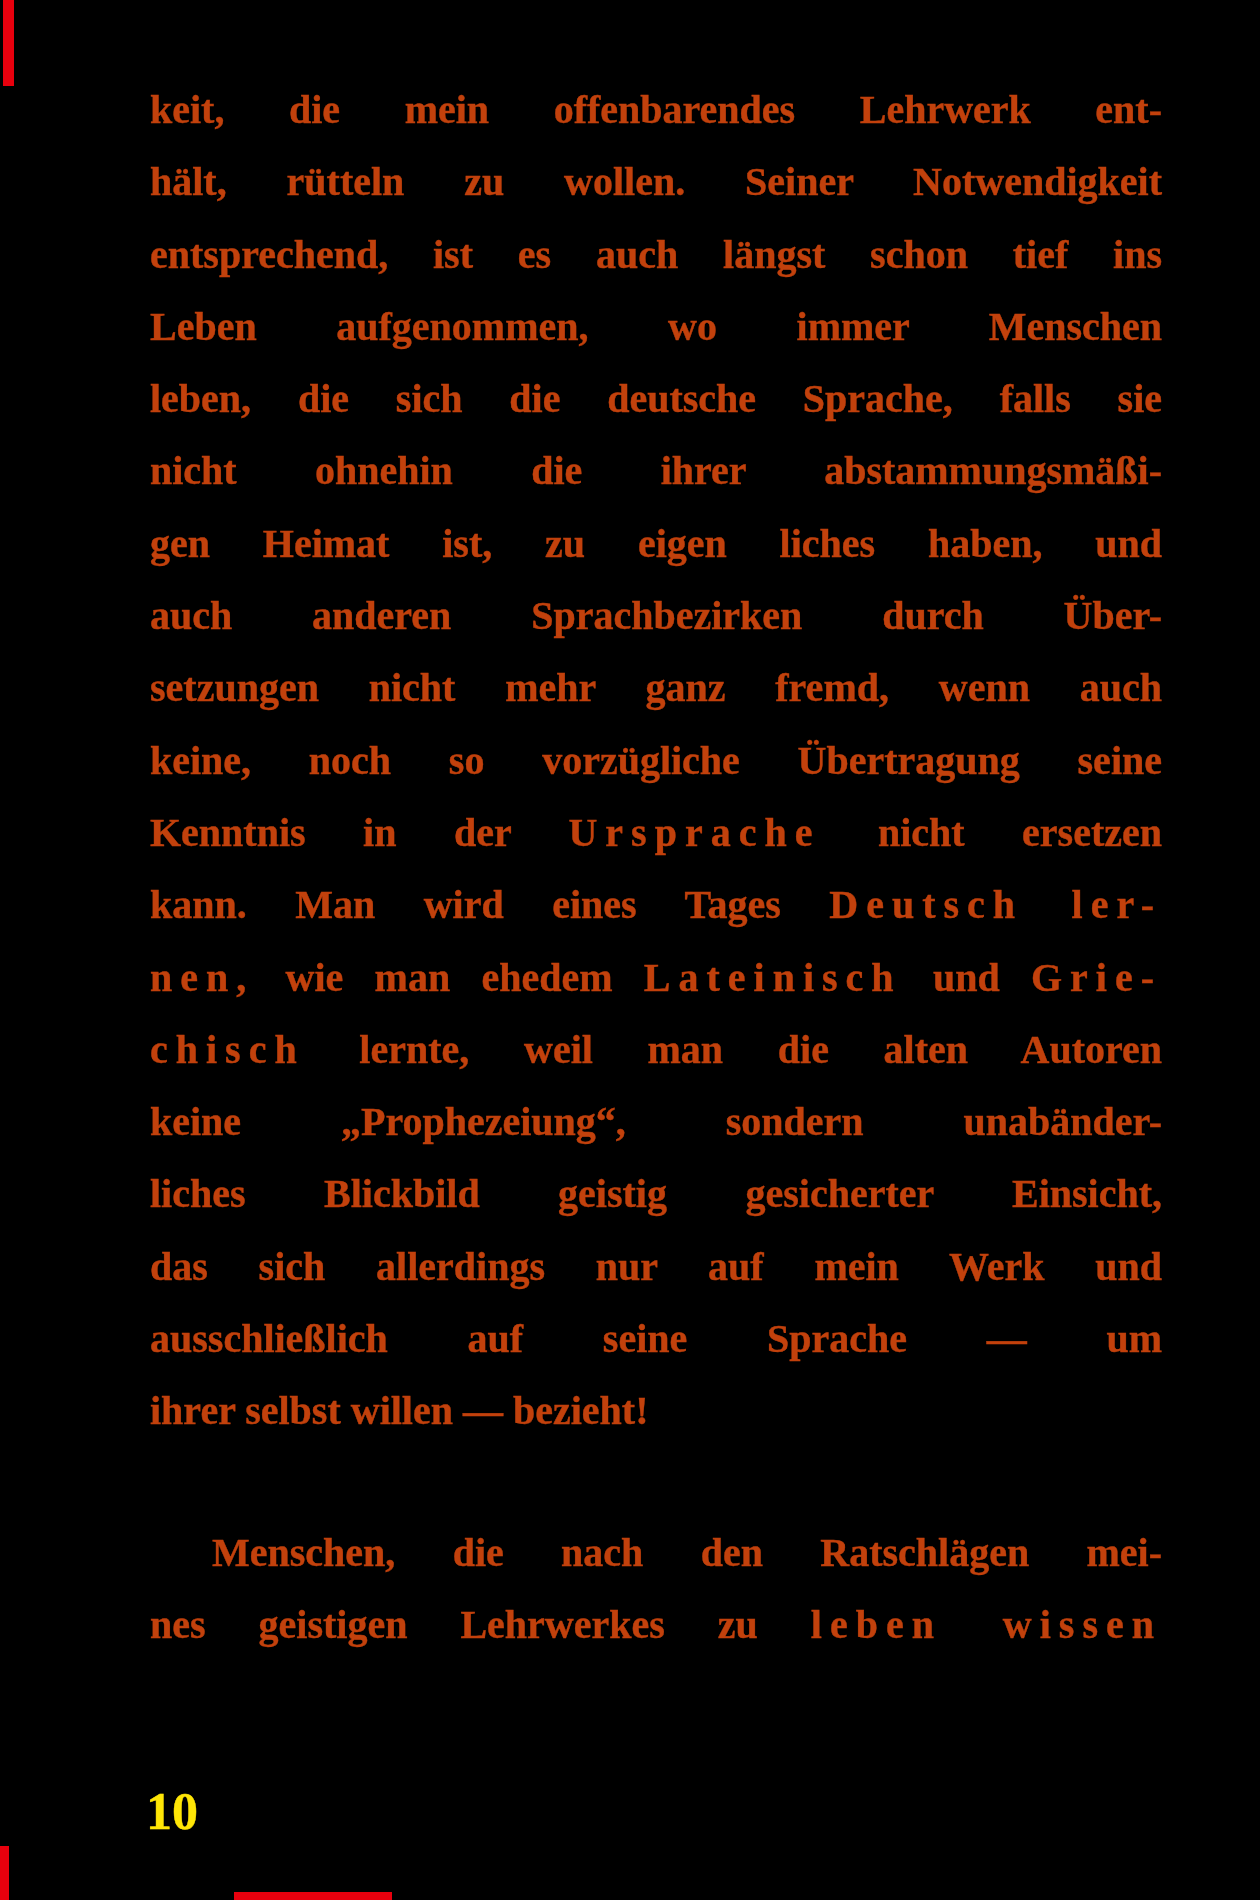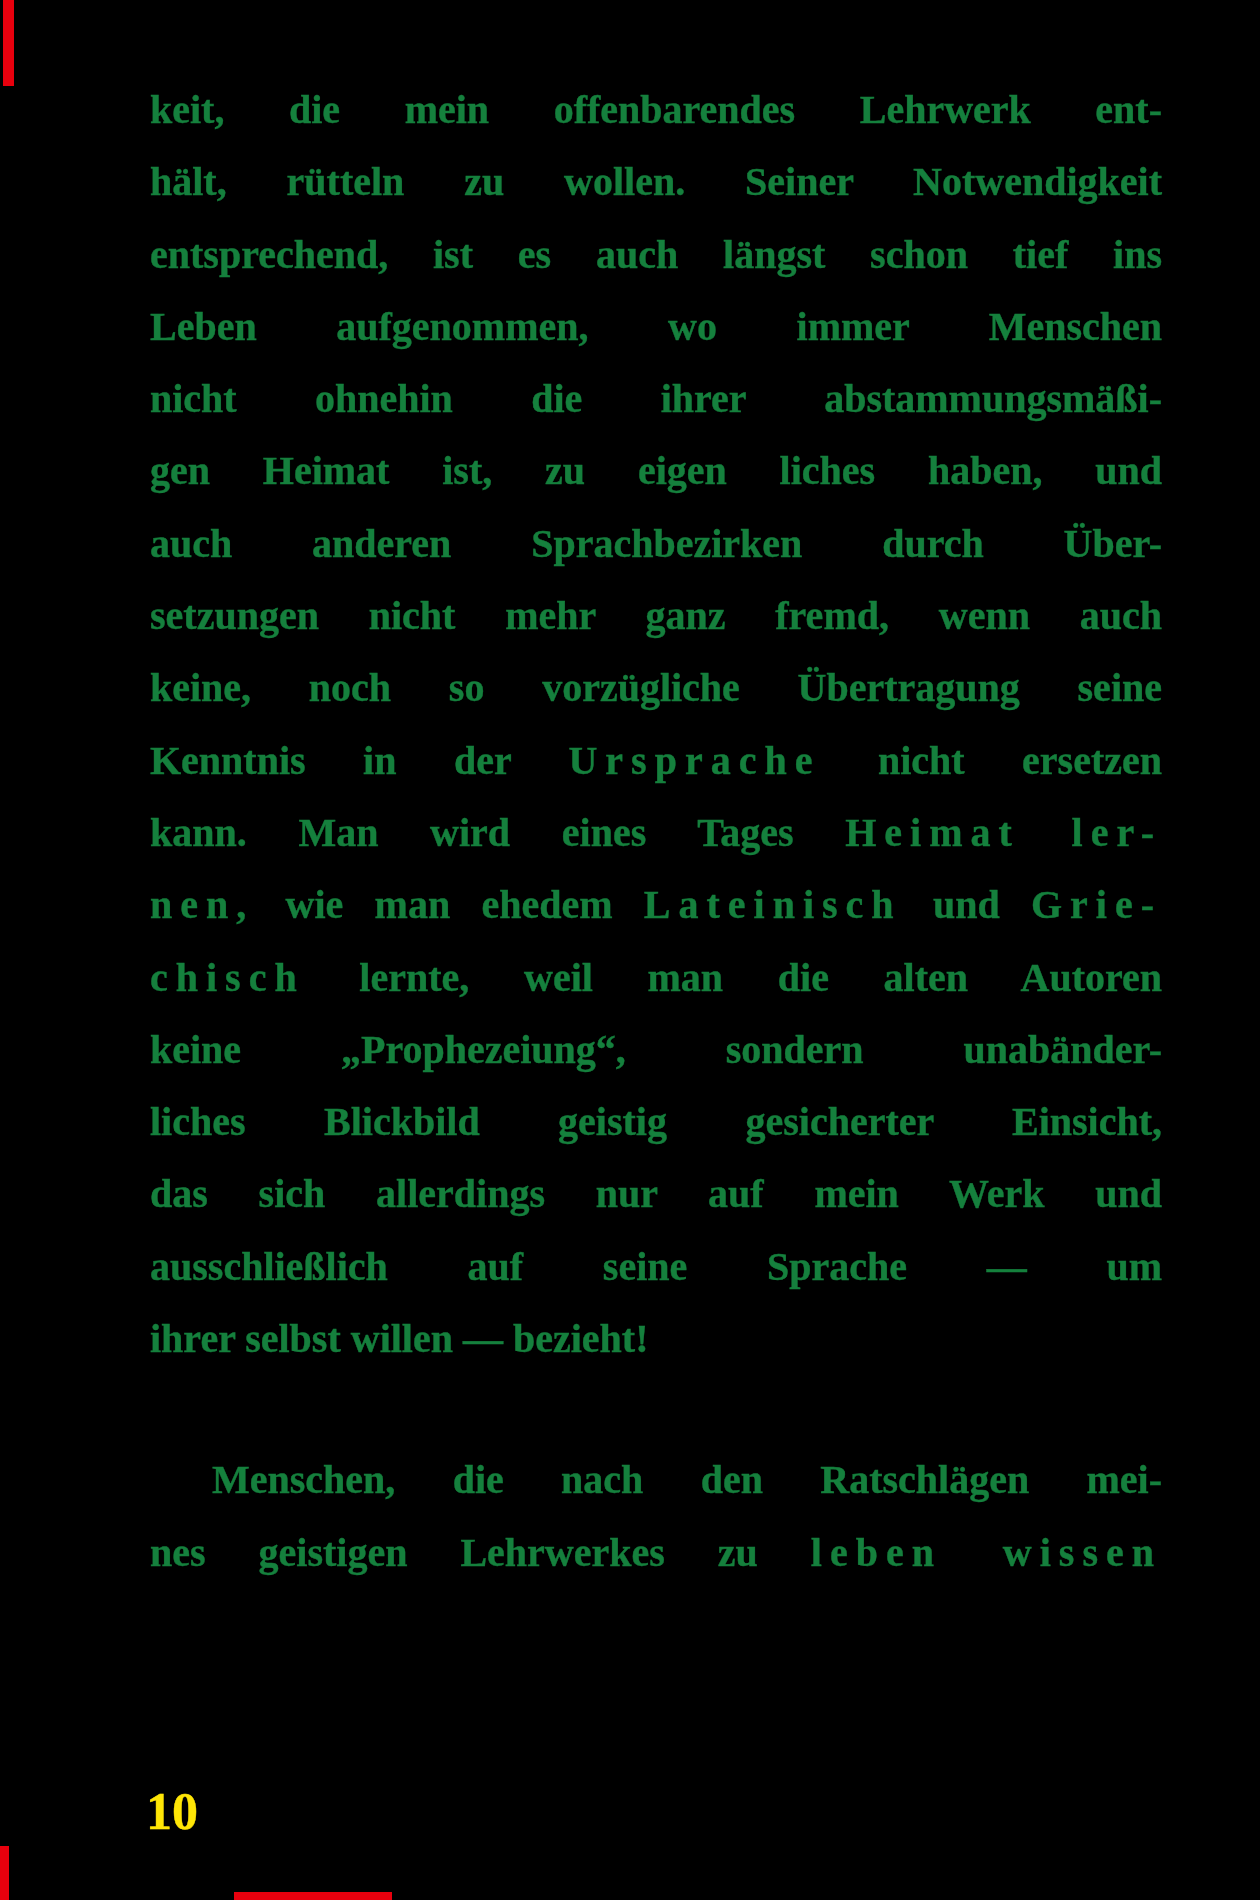--- a/index.html
+++ b/index.html
@@ -45,32 +45,33 @@
   .mark-bottom-left{left:0;top:1846px;width:9px;height:54px;}
   .mark-bottom-center{left:234px;top:1892px;width:158px;height:8px;}
 </style>
 </head>
 <body>
 
 <div class="page" style="background: rgb(0, 0, 0);">
   <div class="mark mark-top-left" style="background: rgb(232, 0, 13);"></div>
   <div class="mark mark-bottom-left" style="background: rgb(232, 0, 13);"></div>
   <div class="mark mark-bottom-center" style="background: rgb(232, 0, 13);"></div>
-  <div class="text-block" style="color: #15803d;">
+  <div class="text-block" style="color: #c2410c;">
       <div class="line"><span>keit, die mein offenbarendes Lehrwerk ent-</span></div>
       <div class="line"><span>hält, rütteln zu wollen. Seiner Notwendigkeit</span></div>
       <div class="line"><span>entsprechend, ist es auch längst schon tief ins</span></div>
       <div class="line"><span>Leben aufgenommen, wo immer Menschen</span></div>
+      <div class="line"><span>leben, die sich die deutsche Sprache, falls sie</span></div>
       <div class="line"><span>nicht ohnehin die ihrer abstammungsmäßi-</span></div>
       <div class="line"><span>gen Heimat ist, zu eigen liches haben, und</span></div>
       <div class="line"><span>auch anderen Sprachbezirken durch Über-</span></div>
       <div class="line"><span>setzungen nicht mehr ganz fremd, wenn auch</span></div>
       <div class="line"><span>keine, noch so vorzügliche Übertragung seine</span></div>
       <div class="line"><span>Kenntnis in der </span><span class="sp">Ursprache</span><span> nicht ersetzen</span></div>
-      <div class="line"><span>kann. Man wird eines Tages </span><span class="sp">Heimat</span><span> </span><span class="sp">ler-</span></div>
+      <div class="line"><span>kann. Man wird eines Tages </span><span class="sp">Deutsch</span><span> </span><span class="sp">ler-</span></div>
       <div class="line"><span class="sp">nen,</span><span> wie man ehedem </span><span class="sp">Lateinisch</span><span> und </span><span class="sp">Grie-</span></div>
       <div class="line"><span class="sp">chisch</span><span> lernte, weil man die alten Autoren</span></div>
       <div class="line"><span>keine „Prophezeiung“, sondern unabänder-</span></div>
       <div class="line"><span>liches Blickbild geistig gesicherter Einsicht,</span></div>
       <div class="line"><span>das sich allerdings nur auf mein Werk und</span></div>
       <div class="line"><span>ausschließlich auf seine Sprache — um</span></div>
       <div class="line endpara"><span>ihrer selbst willen — bezieht!</span></div>
       <div class="line indent parabreak"><span>Menschen, die nach den Ratschlägen mei-</span></div>
       <div class="line"><span>nes geistigen Lehrwerkes zu </span><span class="sp">leben wissen</span></div>
     </div>

